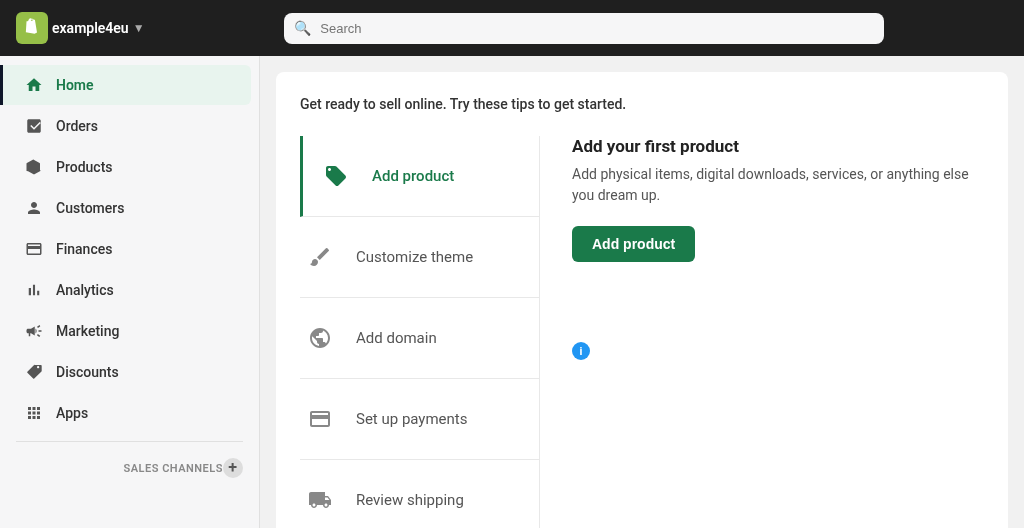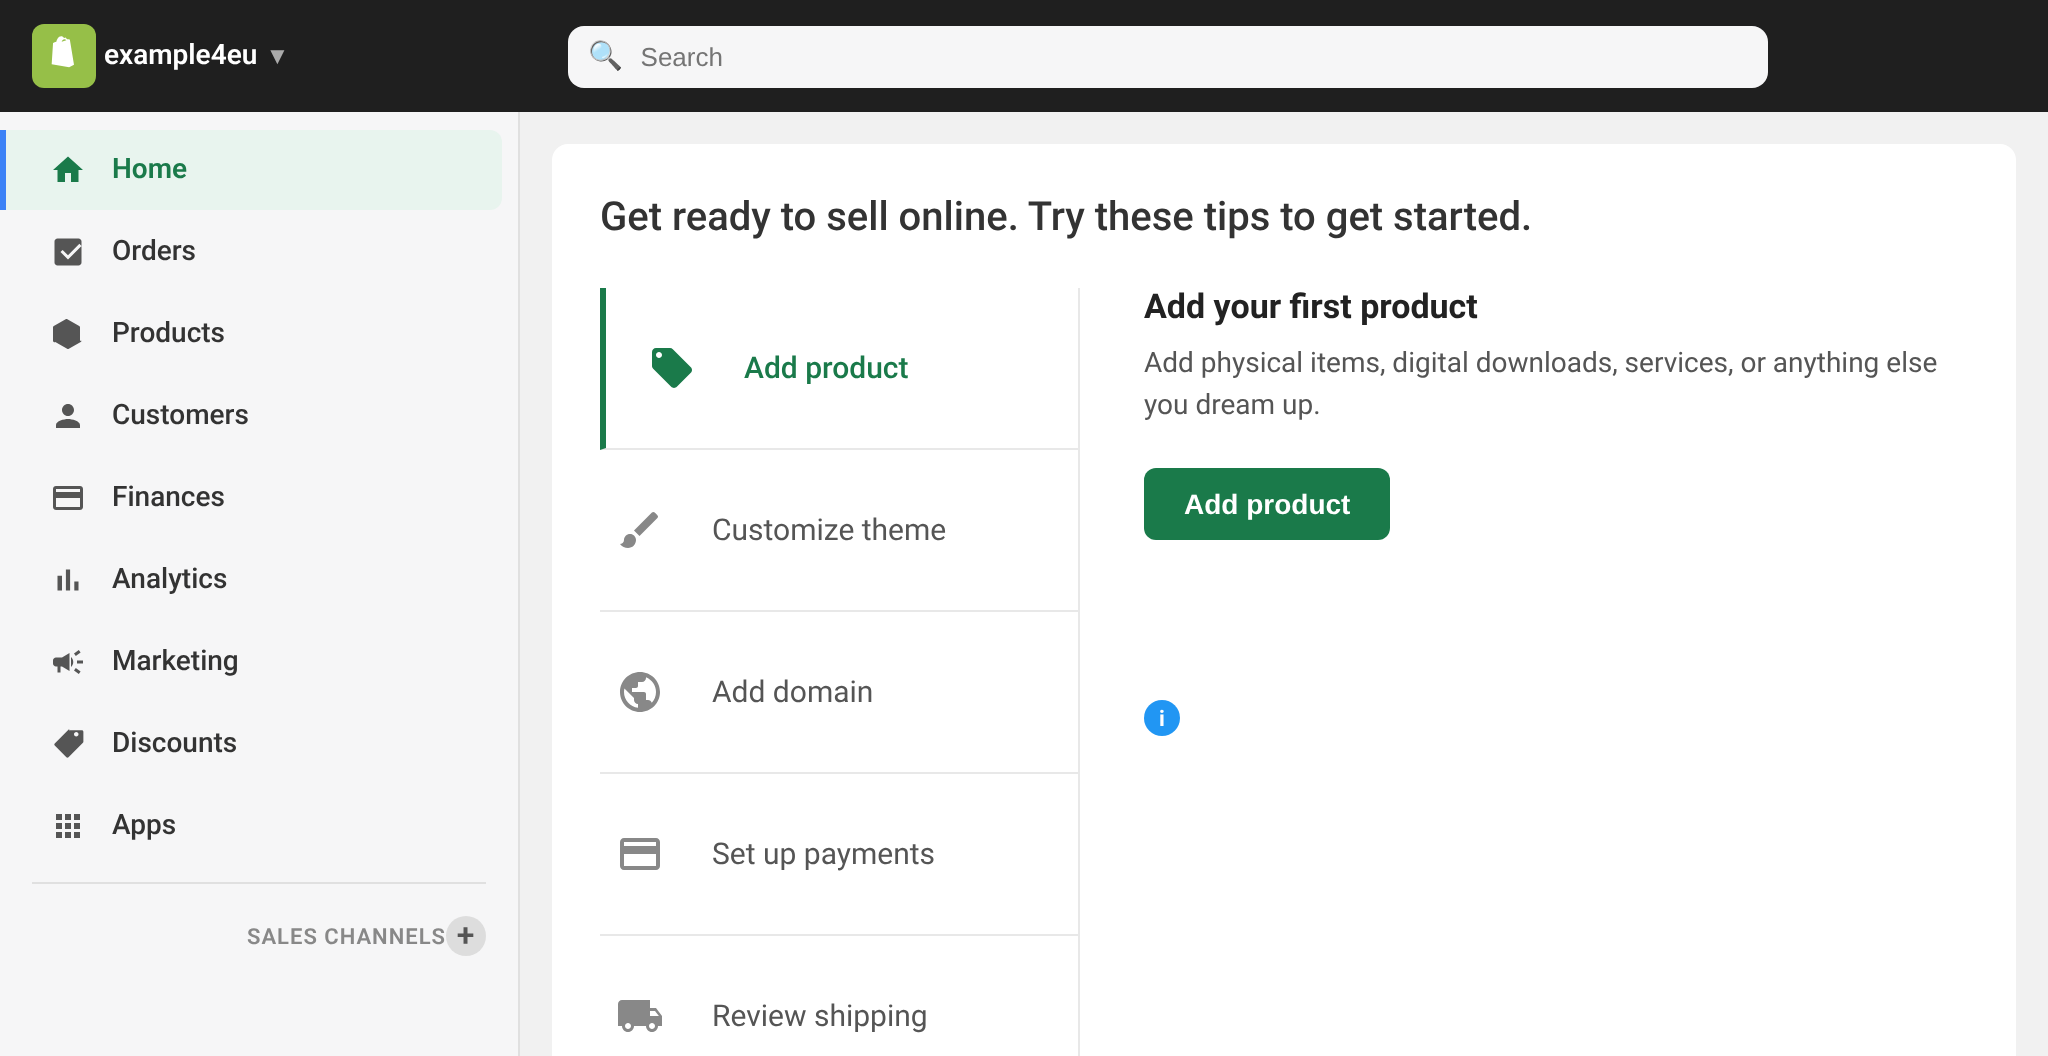--- a/index.html
+++ b/index.html
@@ -18,30 +18,30 @@
     .search-wrapper { position: relative; }
     .search-wrapper .search-icon-top { position: absolute; left: 10px; top: 50%; transform: translateY(-50%); color: #888; font-size: 14px; }
 
     
     .layout { display: flex; flex: 1; overflow: hidden; }
 
     
     .sidebar { width: 260px; background: #f6f6f7; border-right: 1px solid #e0e0e0; display: flex; flex-direction: column; overflow-y: auto; flex-shrink: 0; }
     .sidebar-nav { padding: 8px 0; }
     .sidebar-item { display: flex; align-items: center; gap: 12px; padding: 10px 16px; cursor: pointer; color: #333; font-size: 14px; font-weight: 500; border-radius: 6px; margin: 1px 8px; }
-    .sidebar-item.active { background: #e8f4ee; color: #1a7a4a; font-weight: 600; border-left: 3px solid #3b82f6; border-radius: 0 6px 6px 0; margin-left: 0; padding-left: 21px; }
+    .sidebar-item.active { background: #e8f4ee; color: #1a7a4a; font-weight: 600; border-left: 3px solid #0f172a; border-radius: 0 6px 6px 0; margin-left: 0; padding-left: 21px; }
     .sidebar-item .icon { width: 20px; height: 20px; display: flex; align-items: center; justify-content: center; flex-shrink: 0; }
     .sidebar-divider { height: 1px; background: #e0e0e0; margin: 8px 16px; }
     .sidebar-section-title { font-size: 11px; font-weight: 600; color: #888; padding: 8px 16px 4px; letter-spacing: 0.5px; text-transform: uppercase; display: flex; align-items: center; justify-content: flex-end; }
     .sidebar-section-title .add-btn { width: 20px; height: 20px; border-radius: 50%; background: #ddd; display: flex; align-items: center; justify-content: center; cursor: pointer; color: #555; font-size: 16px; line-height: 1; }
 
     
     .main { flex: 1; overflow-y: auto; padding: 0; background: #f1f1f1; }
     .main-inner { background: white; margin: 16px; border-radius: 8px; padding: 24px; min-height: calc(100% - 32px); }
-    .page-heading { font-size: 20px; font-weight: 500; color: #333; margin-bottom: 24px; }
+    .page-heading { font-size: 14px; font-weight: 500; color: #333; margin-bottom: 24px; }
 
     
     .task-item { display: flex; align-items: center; padding: 20px 0; border-bottom: 1px solid #e8e8e8; cursor: pointer; gap: 16px; }
     .task-item:last-child { border-bottom: none; }
     .task-item .task-icon { width: 40px; height: 40px; display: flex; align-items: center; justify-content: center; flex-shrink: 0; }
     .task-item .task-label { font-size: 15px; color: #555; }
     .task-item.active-task .task-label { color: #1a7a4a; font-weight: 500; }
     .task-item.active-task { border-left: 3px solid #1a7a4a; padding-left: 13px; }
 
     

